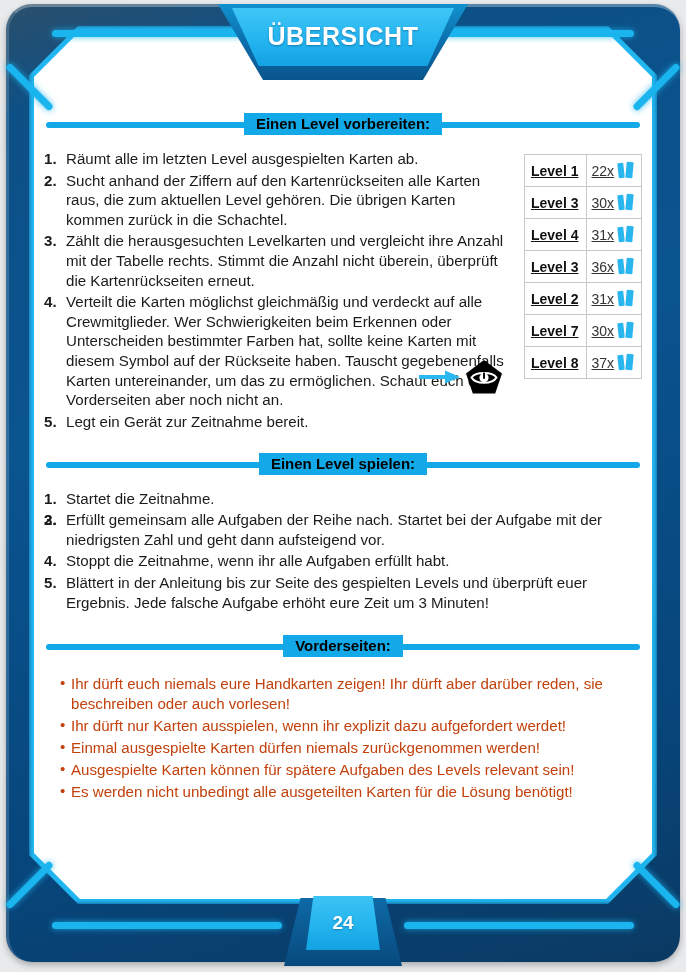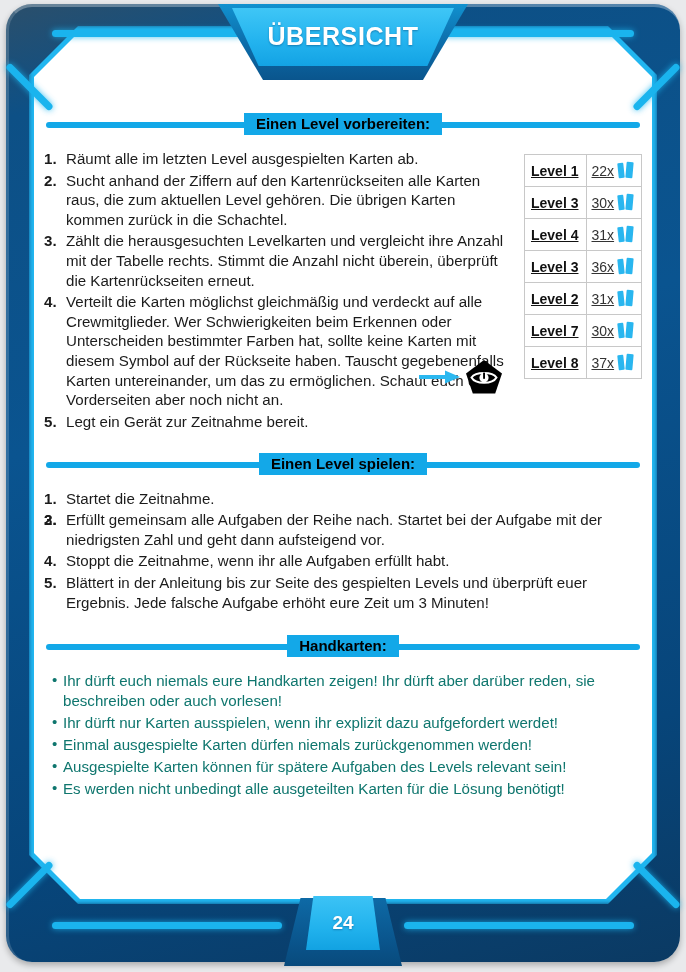--- a/index.html
+++ b/index.html
@@ -202,23 +202,23 @@
   ol.steps > li .num {
     position: absolute;
     left: 0;
     top: 0;
     font-weight: bold;
   }
 
   
   ul.rules {
     list-style: none;
-    margin: 8px;
+    margin: 16px;
     padding: 0;
-    color: #0f766e;
+    color: #c2410c;
   }
   ul.rules > li {
     position: relative;
     padding-left: 11px;
     font-size: 15.1px;
     line-height: 1.32;
     margin-bottom: 2px;
   }
   ul.rules > li::before {
     content: "\2022";
@@ -467,21 +467,21 @@
     <ol class="steps">
       <li><span class="num">1.</span><span>Startet die Zeitnahme.</span></li>
       <li><span class="num">2.</span></li>
       <li><span class="num">3.</span><span>Erfüllt gemeinsam alle Aufgaben der Reihe nach. Startet bei der Aufgabe mit der niedrigsten Zahl und geht dann aufsteigend vor.</span></li>
       <li><span class="num">4.</span><span>Stoppt die Zeitnahme, wenn ihr alle Aufgaben erfüllt habt.</span></li>
       <li><span class="num">5.</span><span>Blättert in der Anleitung bis zur Seite des gespielten Levels und überprüft euer Ergebnis. Jede falsche Aufgabe erhöht eure Zeit um 3 Minuten!</span></li>
     </ol>
 
     <div class="sect" style="margin-top:22px;">
       <div class="sect-rule"></div>
-      <span class="sect-label">Handkarten:</span>
+      <span class="sect-label">Vorderseiten:</span>
     </div>
 
     <ul class="rules">
       <li>Ihr dürft euch niemals eure Handkarten zeigen! Ihr dürft aber darüber reden, sie beschreiben oder auch vorlesen!</li>
       <li>Ihr dürft nur Karten ausspielen, wenn ihr explizit dazu aufgefordert werdet!</li>
       <li>Einmal ausgespielte Karten dürfen niemals zurückgenommen werden!</li>
       <li>Ausgespielte Karten können für spätere Aufgaben des Levels relevant sein!</li>
       <li>Es werden nicht unbedingt alle ausgeteilten Karten für die Lösung benötigt!</li>
     </ul>
 

